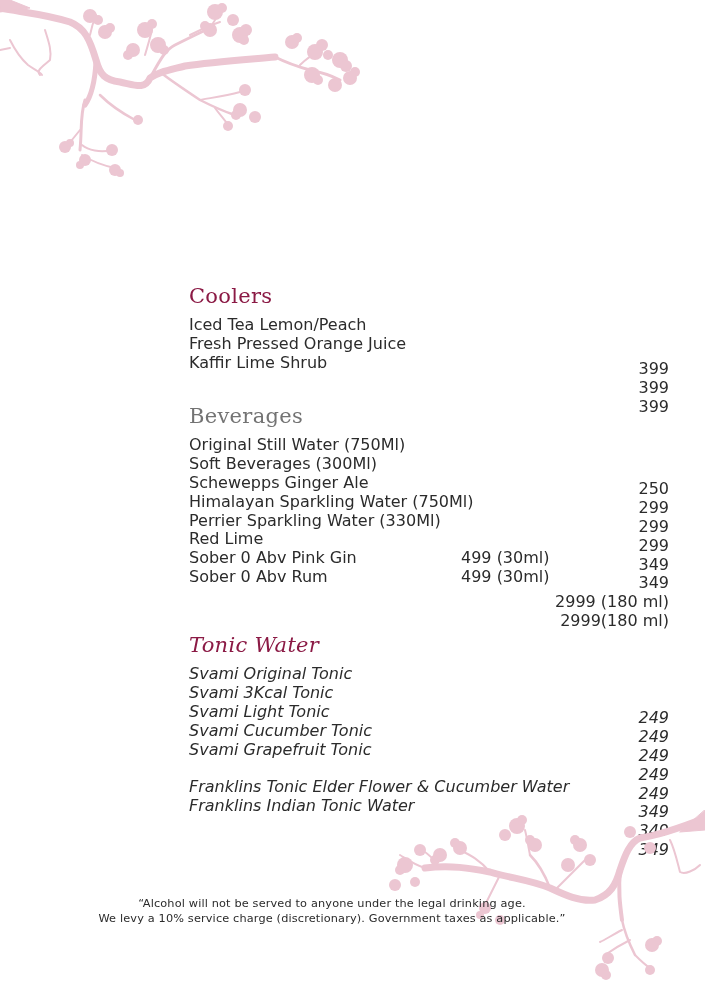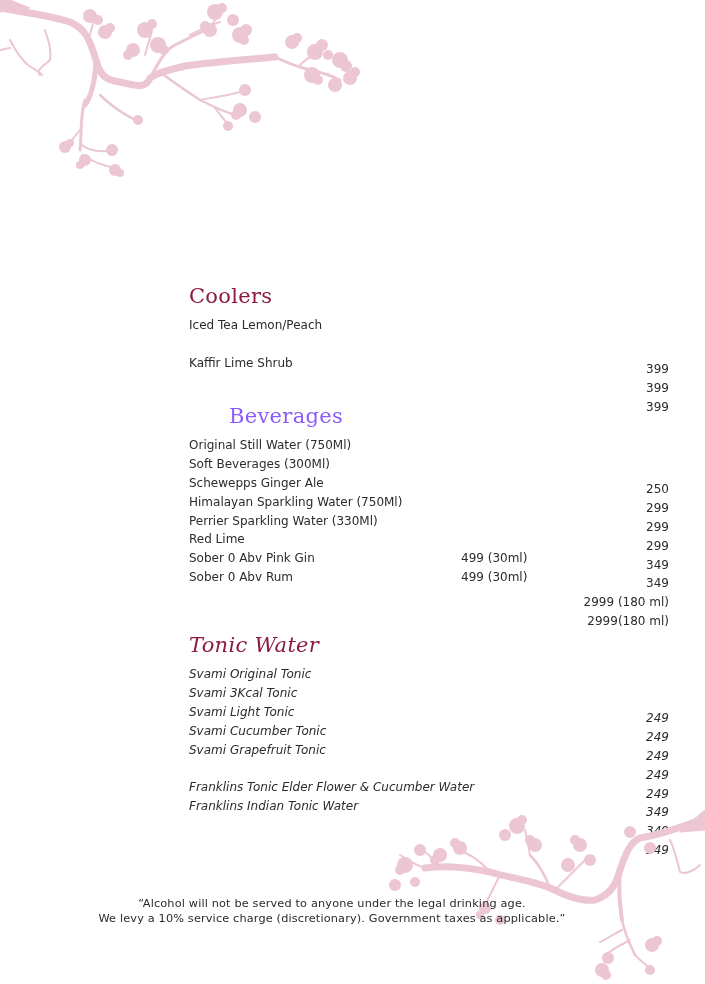--- a/index.html
+++ b/index.html
@@ -15,21 +15,21 @@
       font-family: "DejaVu Serif", "Liberation Serif", serif;
       font-size: 21px;
       letter-spacing: 0.3px;
       font-weight: normal;
       line-height: 32px;
       margin-bottom: 4px;
     }
     .item-row {
       position: relative;
       height: 18.9px;
-      font-size: 12px;
+      font-size: 16px;
       line-height: 18.9px;
       white-space: nowrap;
     }
     .item-name { position: absolute; left: 0; }
     .item-price { position: absolute; right: 0; text-align: center; margin-top: 44px; }
     .item-price-small { position: absolute; left: 272px; }
 
     .footer {
       position: absolute;
       left: 0; width: 664px;
@@ -119,30 +119,31 @@
 
 <div class="menu" style="top: 0;">
 
   <div style="position:absolute; top:280px; left:0; width:480px;">
     <h2 class="section-title" style="color:#8b1a45;">Coolers</h2>
     <div class="item-row">
       <span class="item-name">Iced Tea Lemon/Peach</span>
       <span class="item-price">399</span>
     </div>
     <div class="item-row">
+      <span class="item-name">Fresh Pressed Orange Juice</span>
       <span class="item-price">399</span>
     </div>
     <div class="item-row">
       <span class="item-name">Kaffir Lime Shrub</span>
       <span class="item-price">399</span>
     </div>
   </div>
 
   <div style="position:absolute; top:400px; left:0; width:480px;">
-    <h2 class="section-title" style="color:#8b5cf6;margin-left:40px;">Beverages</h2>
+    <h2 class="section-title" style="color:#737373;">Beverages</h2>
     <div class="item-row">
       <span class="item-name">Original Still Water (750Ml)</span>
       <span class="item-price">250</span>
     </div>
     <div class="item-row">
       <span class="item-name">Soft Beverages (300Ml)</span>
       <span class="item-price">299</span>
     </div>
     <div class="item-row">
       <span class="item-name">Schewepps Ginger Ale</span>

